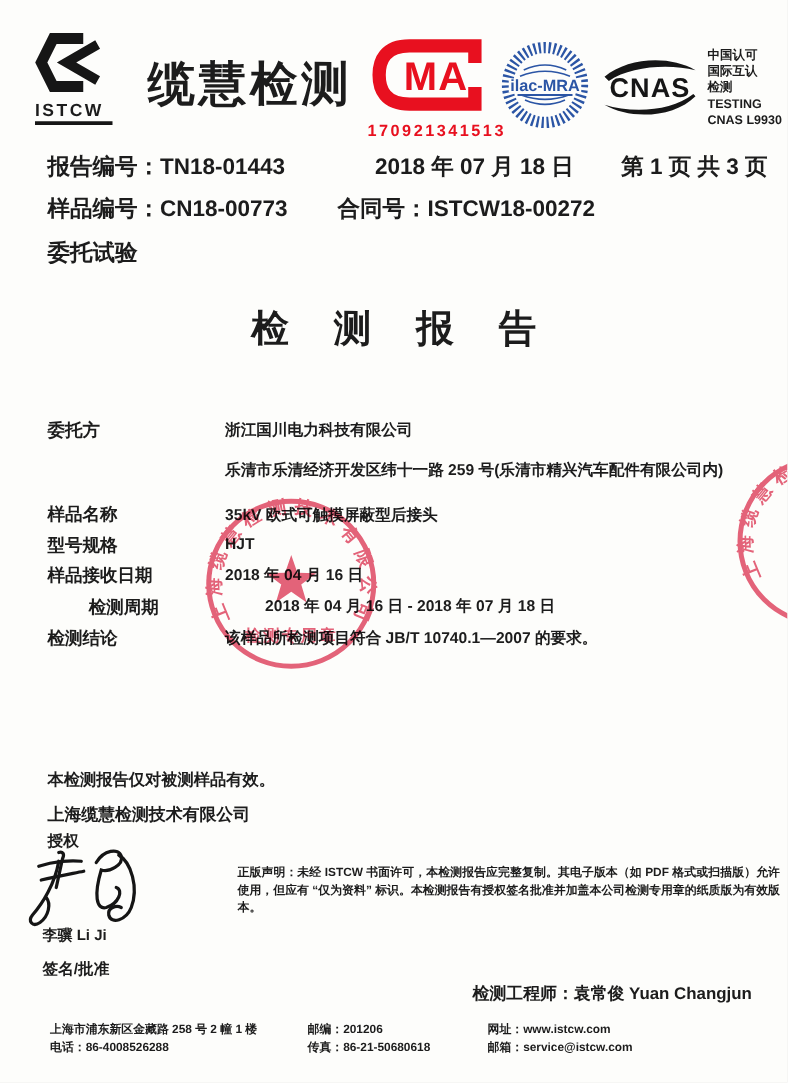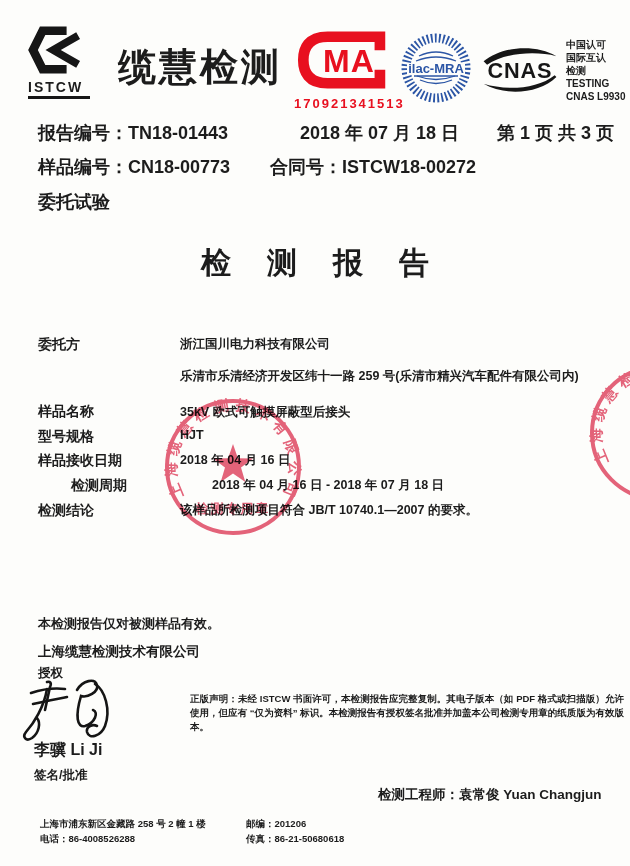--- a/index.html
+++ b/index.html
@@ -122,36 +122,40 @@
     <g fill="none" stroke="#151515" stroke-width="2.6" stroke-linecap="round">
       <path d="M30,6 C33,5 35,7 33,11 L28,34"></path>
       <path d="M14,17 C26,13 40,12 48,13"></path>
       <path d="M16,28 C28,25 40,23 50,21"></path>
       <path d="M30,13 C27,31 17,47 9,56 C5,61 9,66 15,62 C22,57 24,47 20,42"></path>
       <path d="M60,14 C66,4 78,2 80,9 C82,16 70,22 64,20 C58,40 60,52 68,50 C78,47 82,36 76,34"></path>
       <path d="M78,8 C88,14 94,34 88,50 C84,60 72,64 70,56 C69,50 76,48 80,50"></path>
     </g>
   </svg>
 
-  <div class="abs val" style="left:34px;top:740px;font-size:16px;">李骥 Li Ji</div>
+  <div class="abs val" style="left:34px;top:740px;font-size:12px;">李骥 Li Ji</div>
   <div class="abs val" style="left:34px;top:767px;">签名/批准</div>
 
   <div class="abs m" style="left:378px;top:786px;font-size:13.5px;">
     <span>检测工程师：</span><span>袁常俊 Yuan Changjun</span>
   </div>
 
   <div class="abs notice" style="left:190px;top:692px;">正版声明：未经 ISTCW 书面许可，本检测报告应完整复制。其电子版本（如 PDF 格式或扫描版）允许使用，但应有 “仅为资料” 标识。本检测报告有授权签名批准并加盖本公司检测专用章的纸质版为有效版本。</div>
 
   <div class="abs foot" style="left:40px;top:816px;">
     <div>上海市浦东新区金藏路 258 号 2 幢 1 楼</div>
     <div>电话：86-4008526288</div>
   </div>
   <div class="abs foot" style="left:246px;top:816px;">
     <div>邮编：201206</div>
     <div>传真：86-21-50680618</div>
+  </div>
+  <div class="abs foot" style="left:390px;top:816px;">
+    <div>网址：www.istcw.com</div>
+    <div>邮箱：service@istcw.com</div>
   </div>
 
   <svg class="abs stamp" style="left:163px;top:397px;" width="140" height="140" viewBox="0 0 140 140">
     <defs>
       <path id="stamp1-arc" d="M 20.6,98.5 A 57,57 0 1 1 119.4,98.5" fill="none"></path>
     </defs>
     <circle cx="70" cy="70" r="66" fill="none" stroke-width="4" stroke="#e0415e"></circle>
     <text font-size="14.5" font-weight="700" letter-spacing="1" fill="#e0415e">
       <textPath href="#stamp1-arc" startOffset="0" textLength="238">上海缆慧检测技术有限公司</textPath>
     </text>

